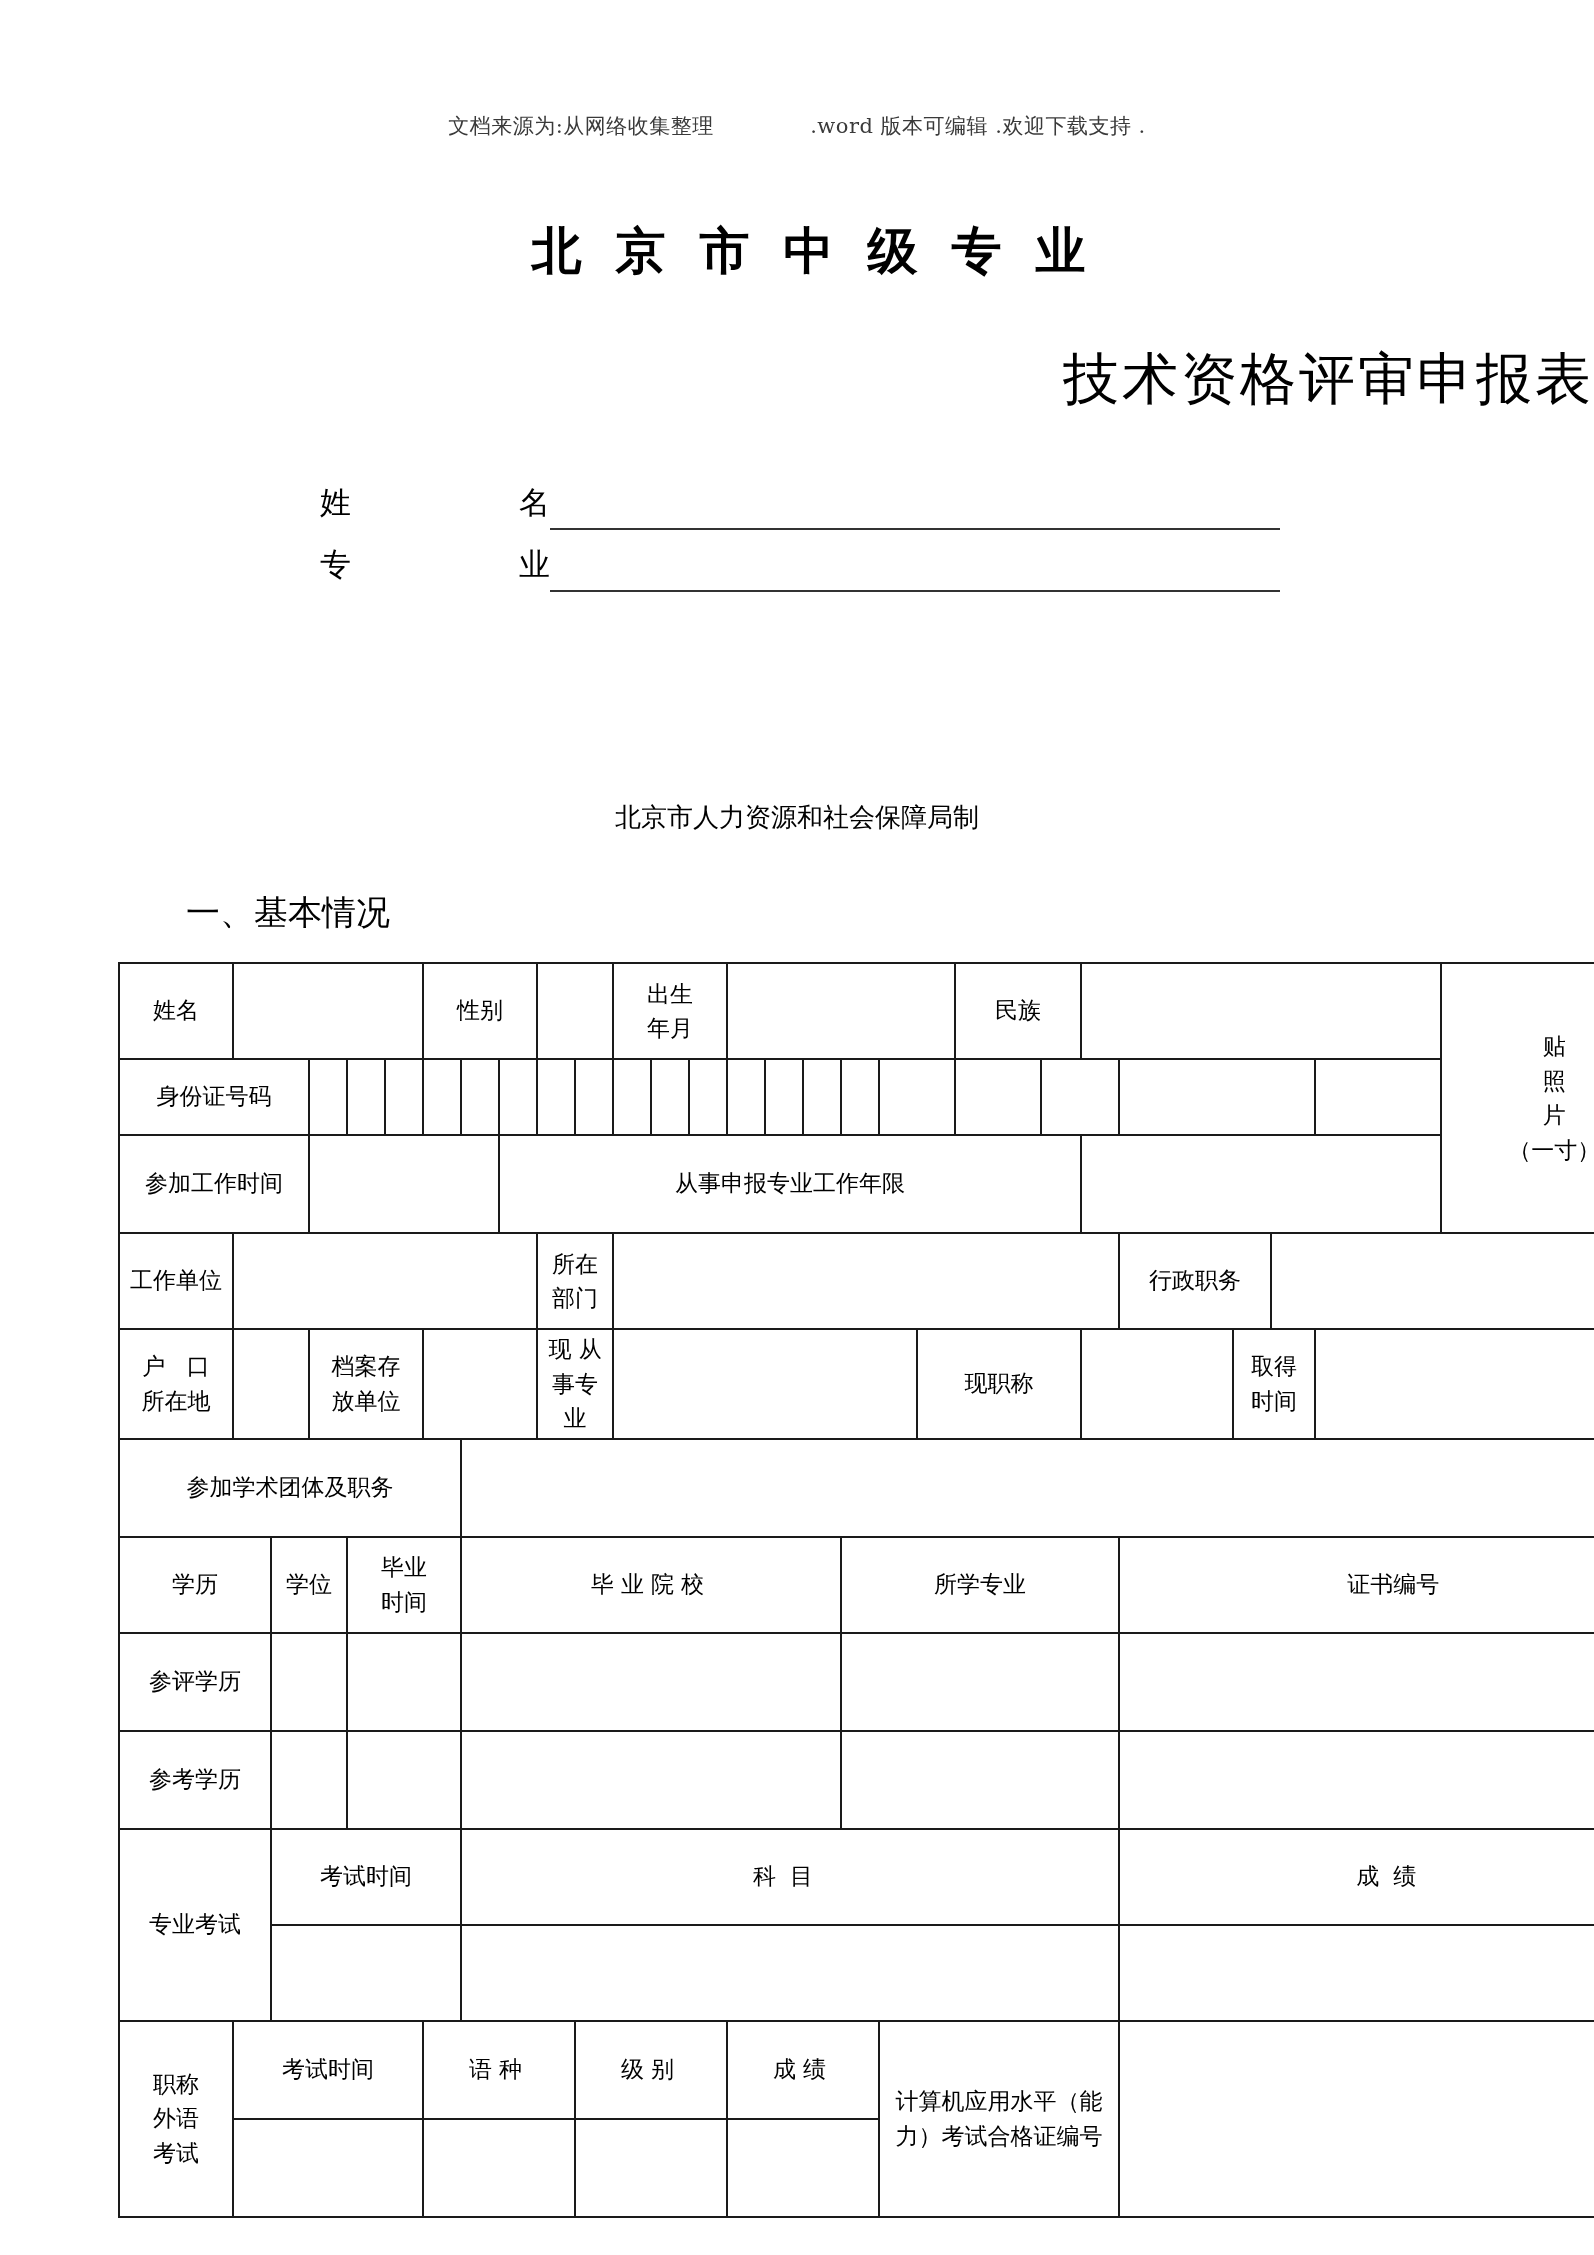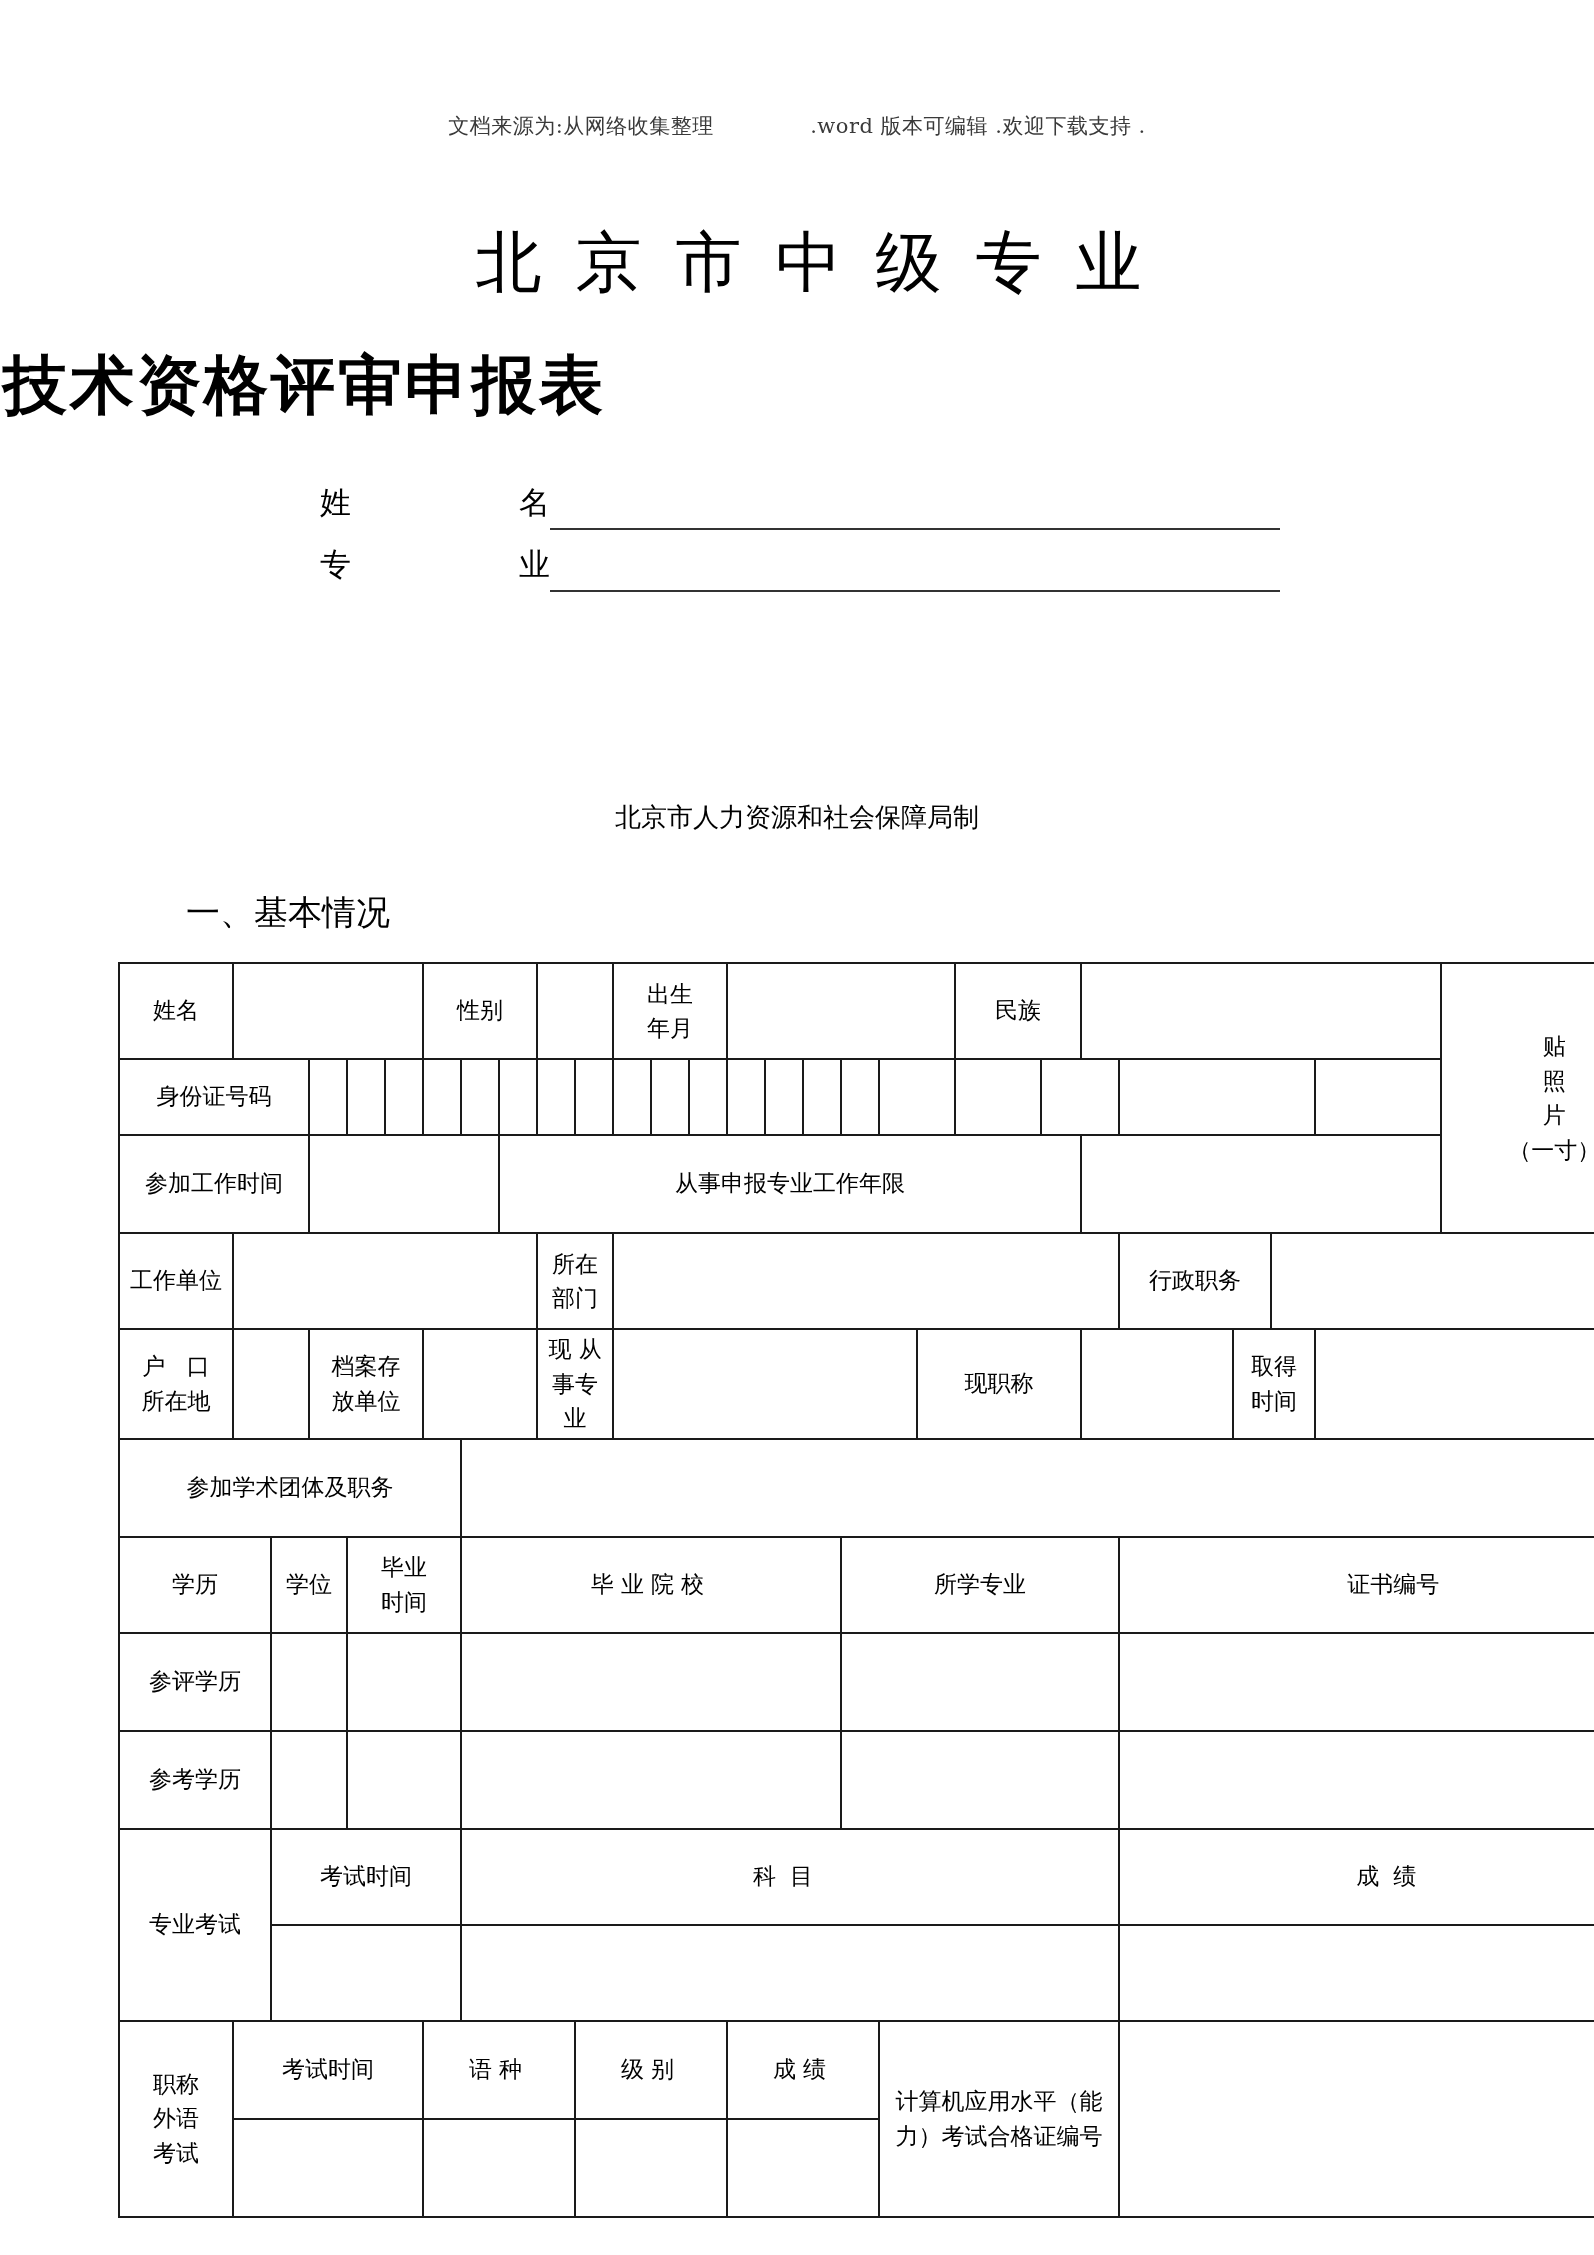--- a/index.html
+++ b/index.html
@@ -28,36 +28,36 @@
   }
   .source-note .gap { display: inline-block; width: 82px; }
 
   
   .title-1 {
     position: absolute;
     top: 218px;
     left: 0;
     width: 100%;
     text-align: center;
-    font-size: 66px;
+    font-size: 50px;
     letter-spacing: 34px;
     text-indent: 34px;
-    font-weight: 400;
+    font-weight: 700;
     padding-left: 23px;
   }
   .title-2 {
     position: absolute;
     top: 342px;
     left: 0;
     width: 100%;
-    text-align: left;
-    font-size: 64px;
+    text-align: right;
+    font-size: 56px;
     letter-spacing: 3px;
     text-indent: 3px;
-    font-weight: 700;
+    font-weight: 400;
   }
 
   
   .fillin {
     position: absolute;
     top: 468px;
     left: 320px;
     width: 960px;
   }
   .fill-row {

